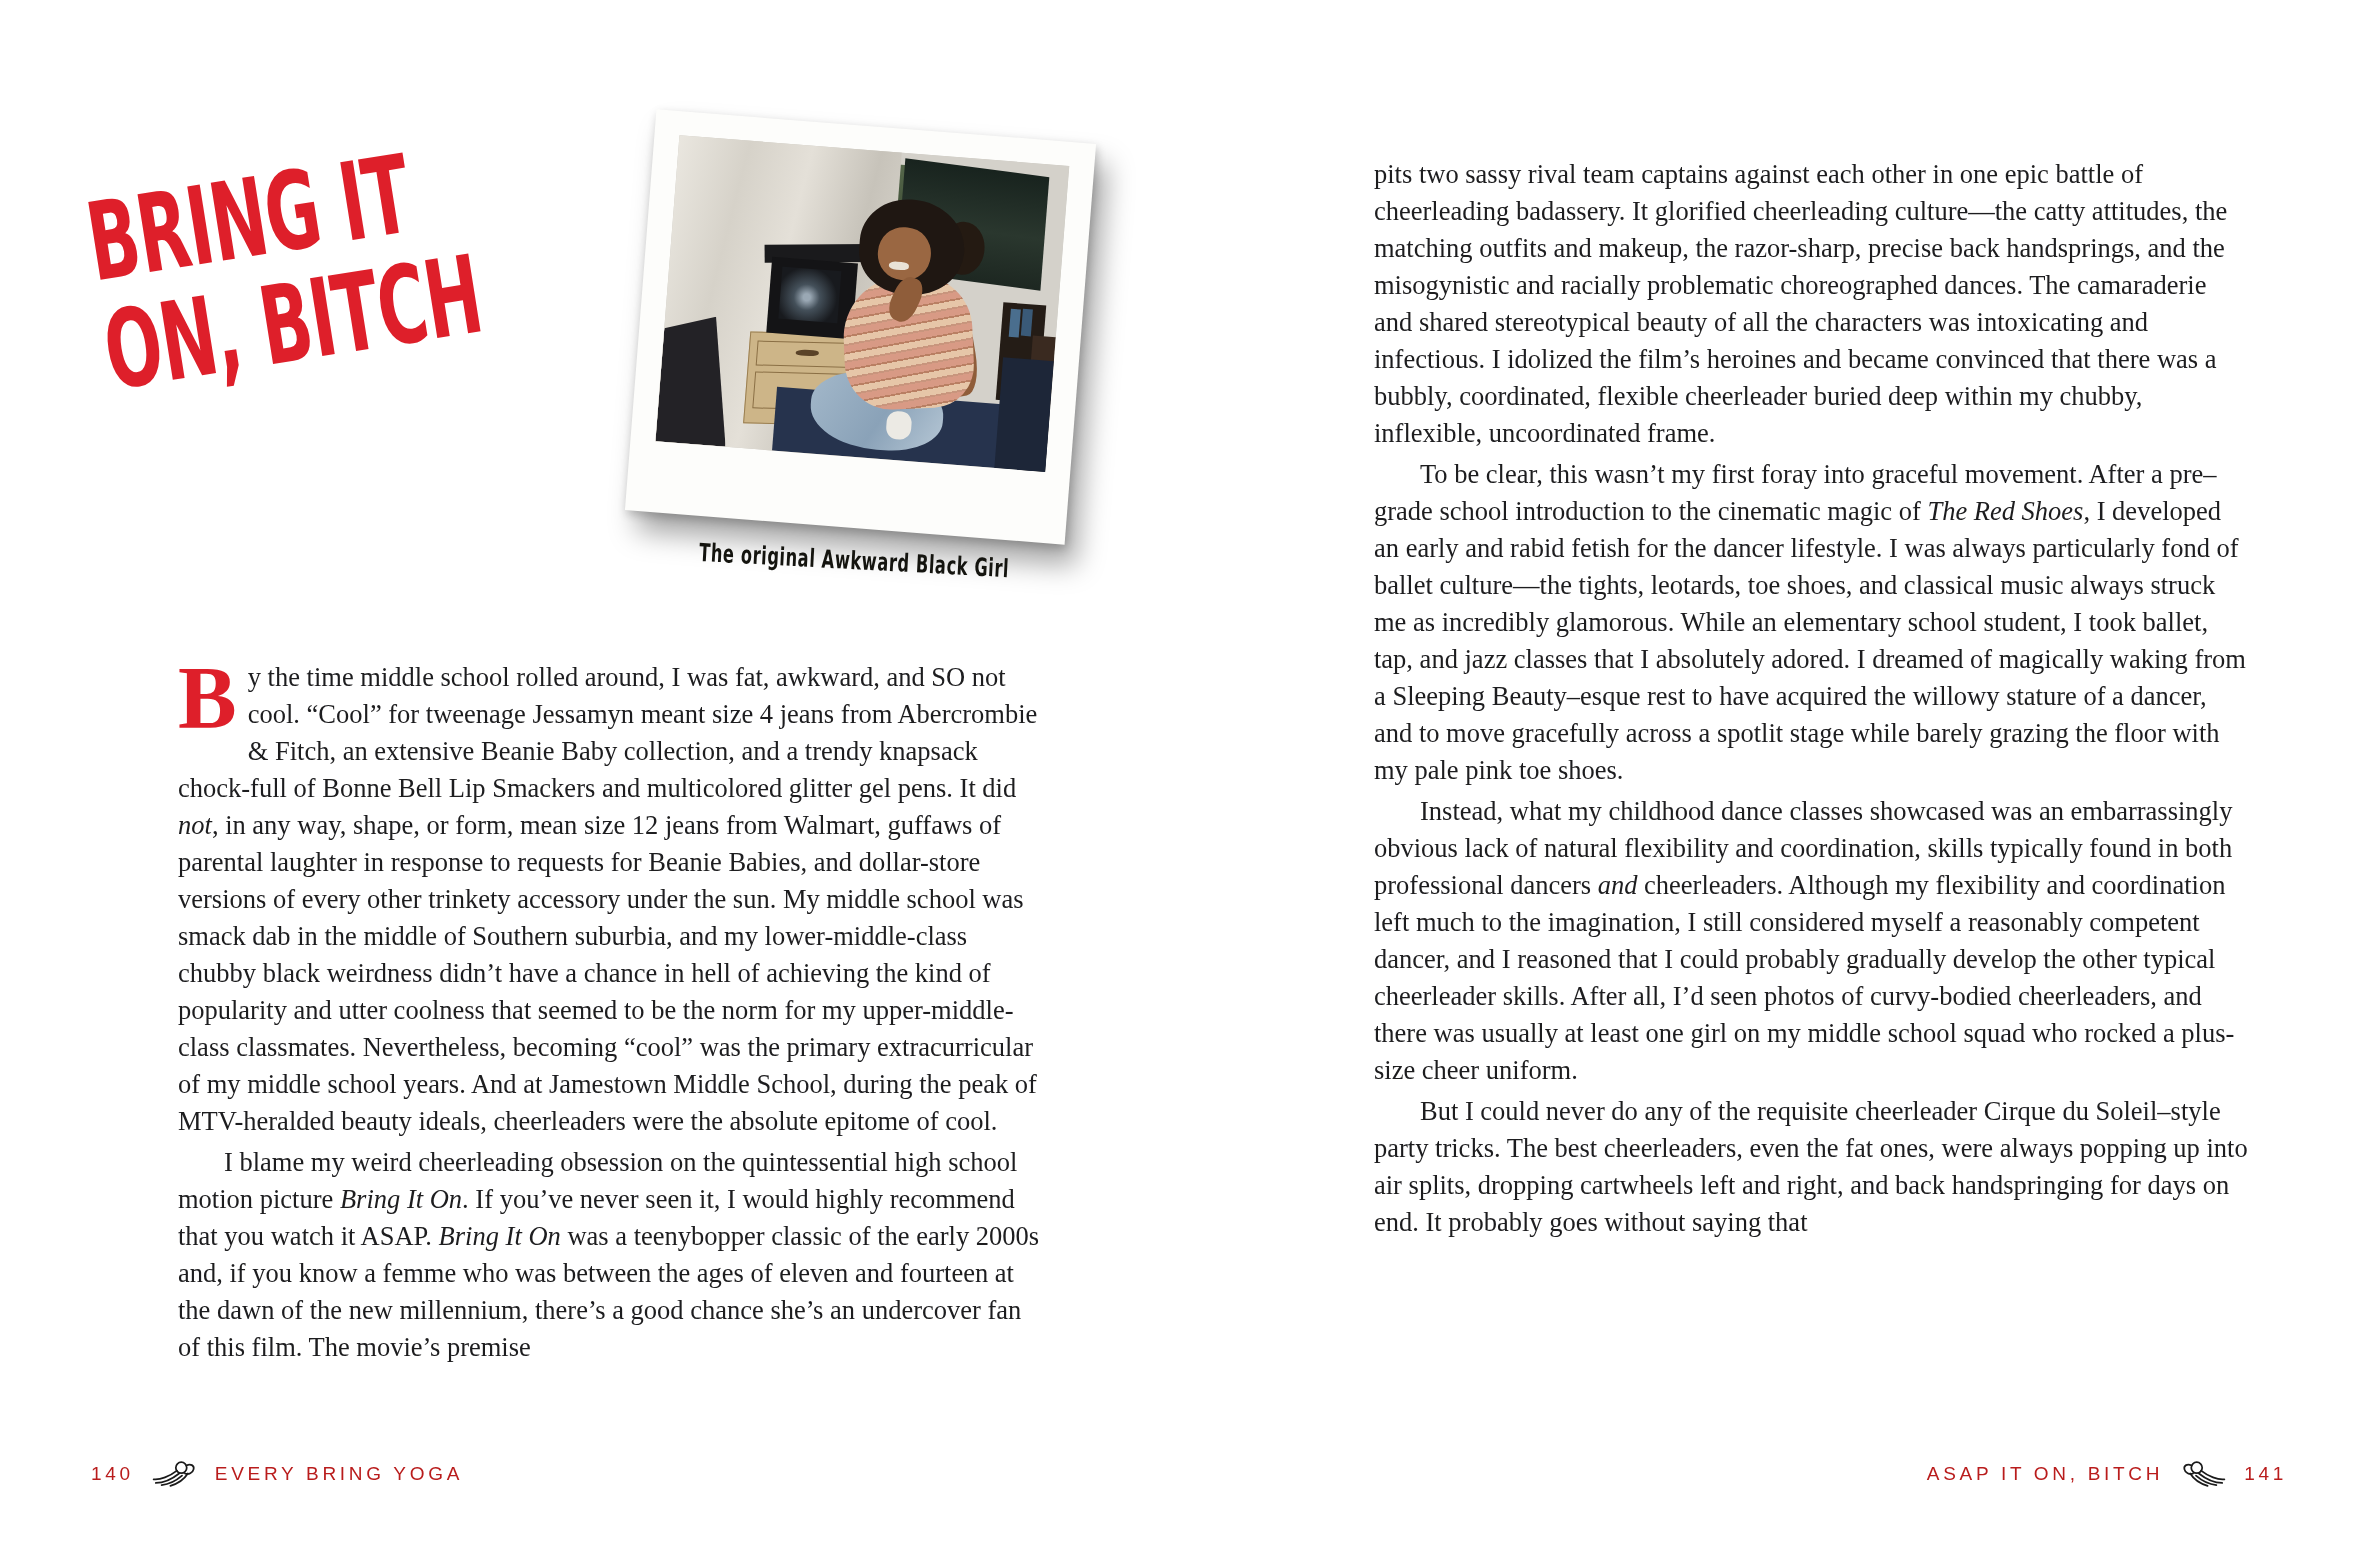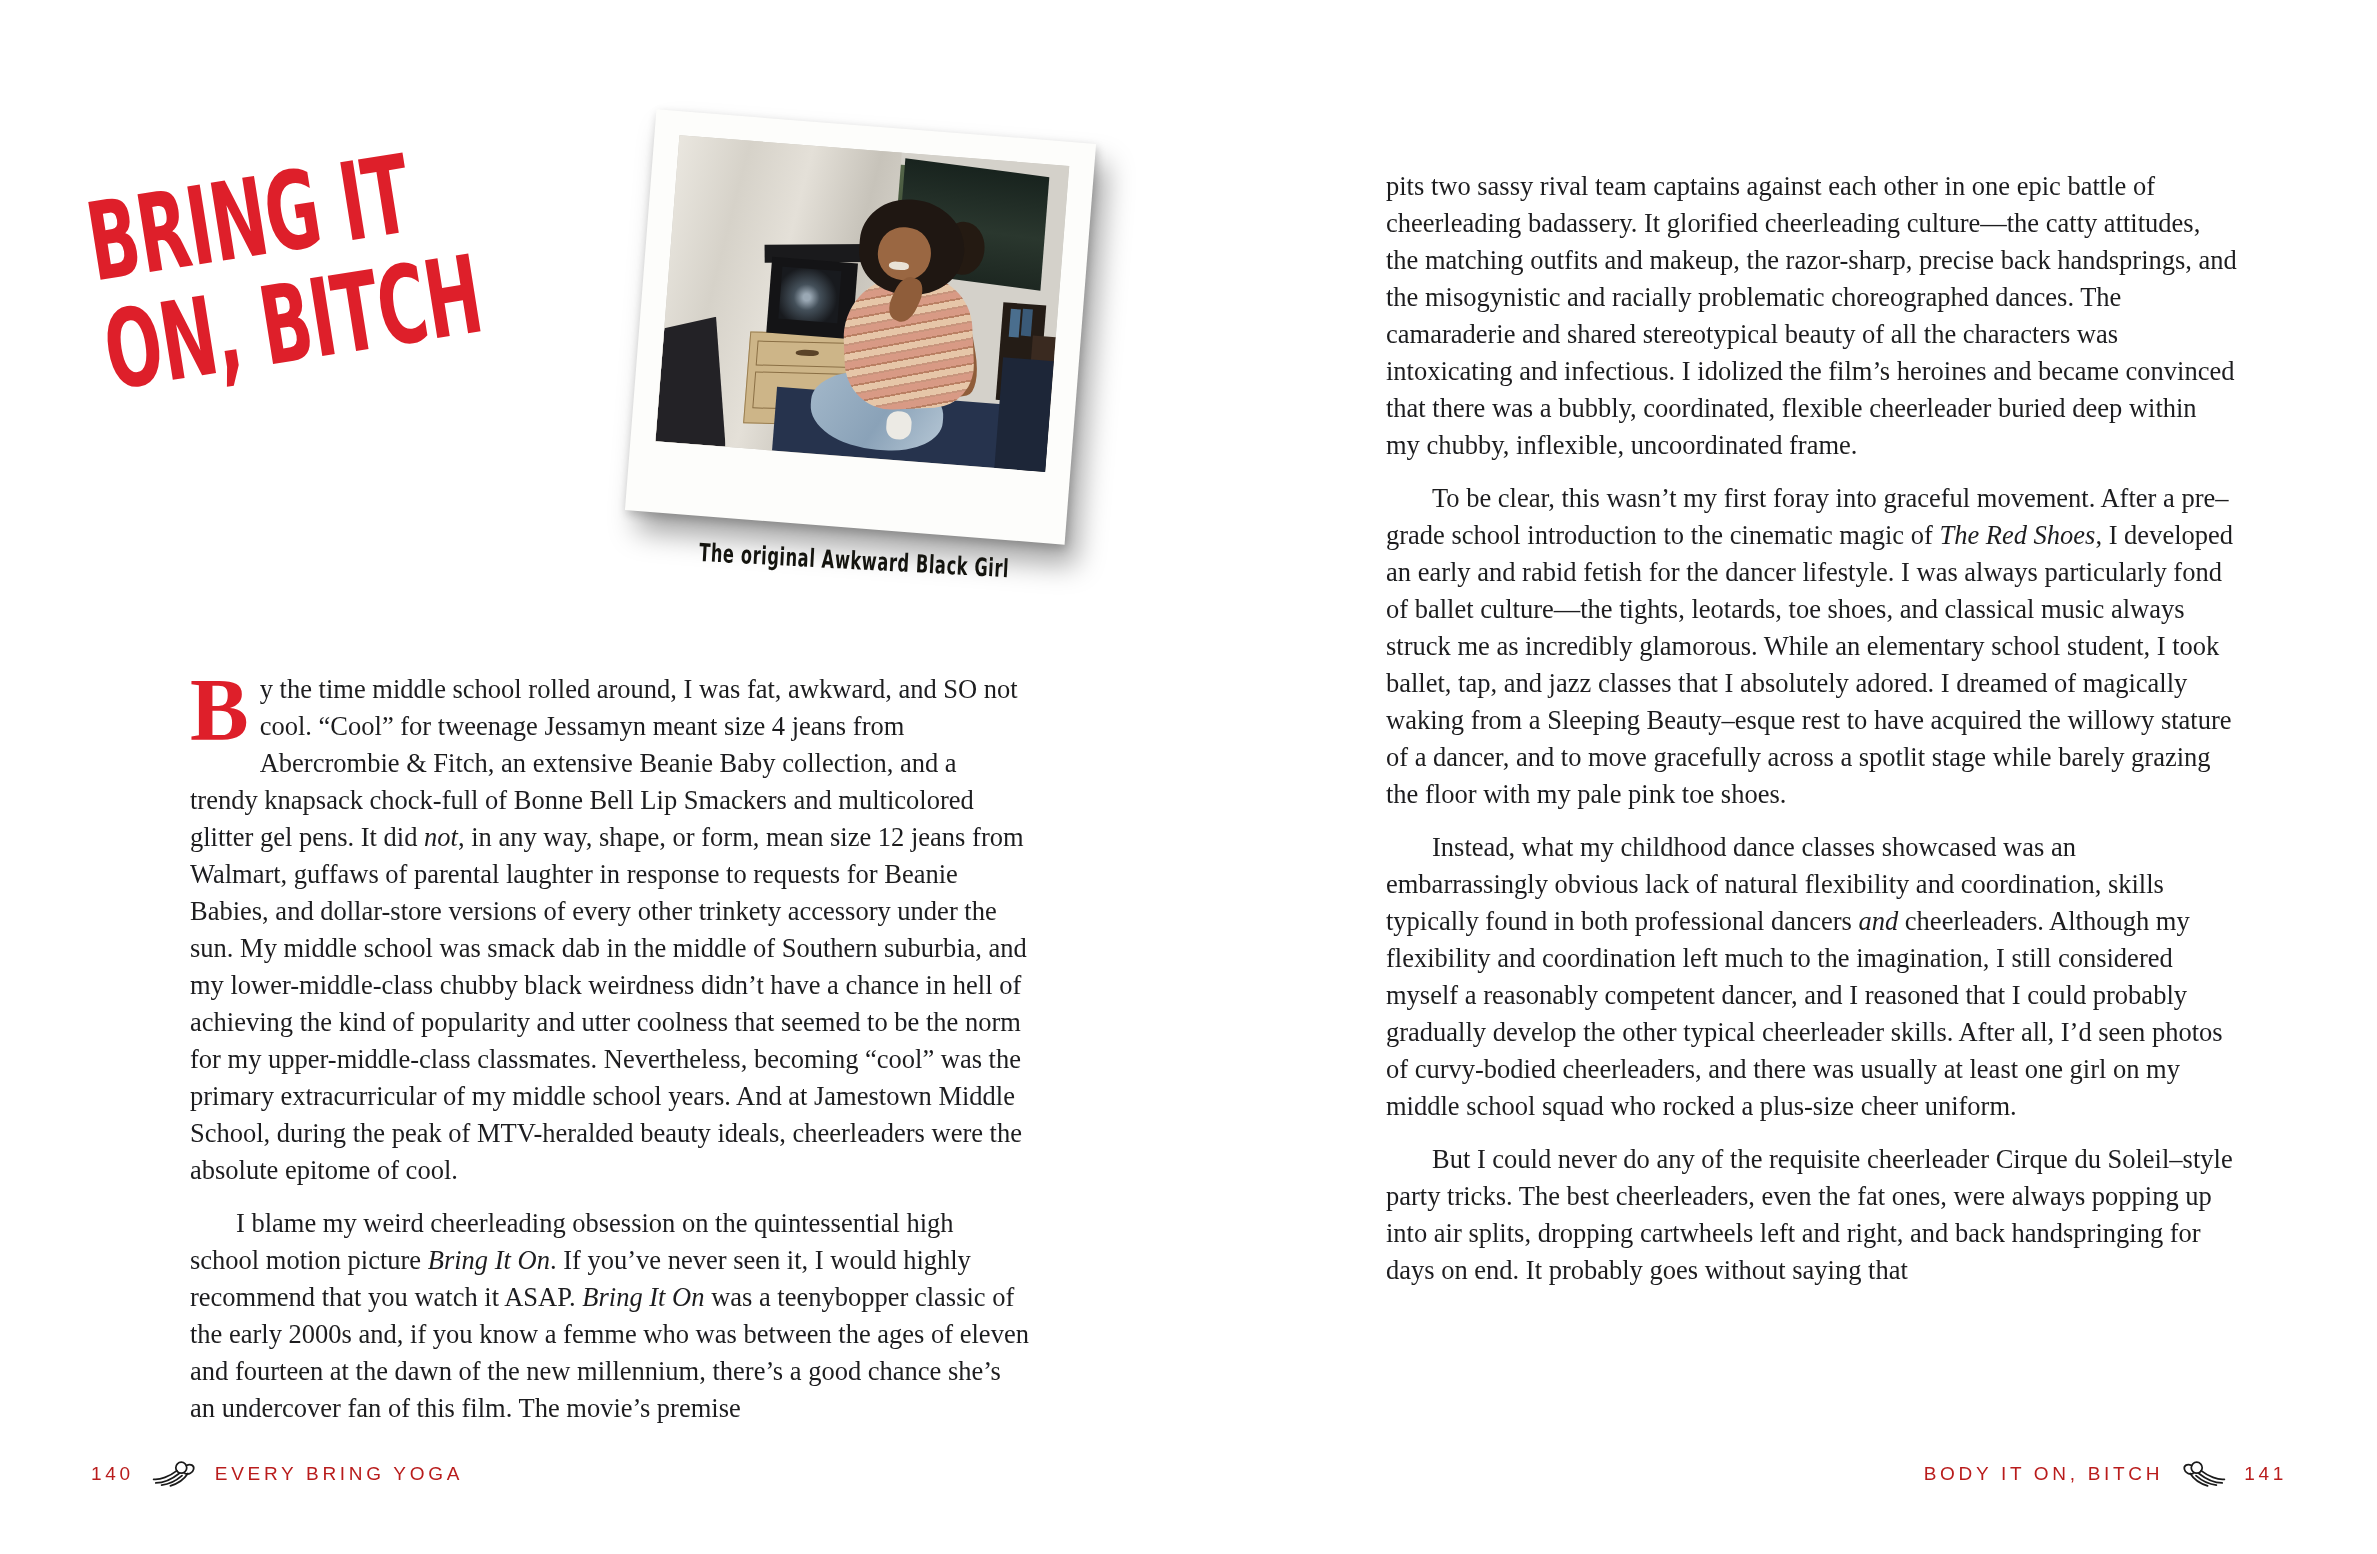--- a/index.html
+++ b/index.html
@@ -55,21 +55,21 @@
   .ph-object{left:58.5%;top:84%;width:6.5%;height:9%;background:#eceae4;border-radius:42%;}
 
   .photo-caption{position:absolute;left:700px;top:538px;transform:rotate(3deg);transform-origin:0 0;color:#14140f;}
   .photo-caption .cap-inner{display:block;transform:scaleX(0.65);transform-origin:0 0;white-space:nowrap;
             font-family:"DejaVu Sans",sans-serif;font-weight:700;font-size:25px;letter-spacing:0.9px;}
 
   
   .body-text{position:absolute;font-size:26.5px;line-height:37px;text-align:left;}
   .left-body{left:174px;top:655px;width:871px;}
   .right-body{left:1370px;top:152px;width:883px;}
-  .body-text p{margin:16px;}
+  .body-text p{margin:4px;}
   .body-text p.indent{text-indent:46px;}
   .body-text em{font-style:italic;}
   .dropcap{float:left;color:#de1f2a;font-family:"Liberation Serif",serif;font-weight:700;
            font-size:88px;line-height:69px;height:71px;margin:3.7px 11px 0 0;}
 
   
   .pq-spacer{float:right;clear:right;width:0;height:263px;}
   .pull-quote{float:right;clear:right;width:430px;margin:5.5px -53px 12.8px 24px;color:#de1f2a;}
   .pq-inner{transform:scaleX(0.75);transform-origin:0 0;width:133%;}
   .pq-line{font-family:"DejaVu Sans",sans-serif;font-weight:700;font-size:40px;line-height:49px;
@@ -161,21 +161,21 @@
       <div class="pq-spacer"></div>
       <div>
           <p><span>pits two sassy rival team captains against each other in one epic battle of cheerleading badassery. It glorified cheerleading culture—the catty attitudes, the matching outfits and makeup, the razor-sharp, precise back handsprings, and the misogynistic and racially problematic choreographed dances. The camaraderie and shared stereotypical beauty of all the characters was intoxicating and infectious. I idolized the film’s heroines and became convinced that there was a bubbly, coordinated, flexible cheerleader buried deep within my chubby, inflexible, uncoordinated frame.</span></p>
           <p class="indent"><span>To be clear, this wasn’t my first foray into graceful movement. After a pre–grade school introduction to the cinematic magic of </span><em>The Red Shoes</em><span>, I developed an early and rabid fetish for the dancer lifestyle. I was always particularly fond of ballet culture—the tights, leotards, toe shoes, and classical music always struck me as incredibly glamorous. While an elementary school student, I took ballet, tap, and jazz classes that I absolutely adored. I dreamed of magically waking from a Sleeping Beauty–esque rest to have acquired the willowy stature of a dancer, and to move gracefully across a spotlit stage while barely grazing the floor with my pale pink toe shoes.</span></p>
           <p class="indent"><span>Instead, what my childhood dance classes showcased was an embarrassingly obvious lack of natural flexibility and coordination, skills typically found in both professional dancers </span><em>and</em><span> cheerleaders. Although my flexibility and coordination left much to the imagination, I still considered myself a reasonably competent dancer, and I reasoned that I could probably gradually develop the other typical cheerleader skills. After all, I’d seen photos of curvy-bodied cheerleaders, and there was usually at least one girl on my middle school squad who rocked a plus-size cheer uniform.</span></p>
           <p class="indent"><span>But I could never do any of the requisite cheerleader Cirque du Soleil–style party tricks. The best cheerleaders, even the fat ones, were always popping up into air splits, dropping cartwheels left and right, and back handspringing for days on end. It probably goes without saying that</span></p>
         </div>
     </div>
 
     <footer class="folio folio-right">
-      <span>BODY IT ON, BITCH</span>
+      <span>ASAP IT ON, BITCH</span>
       <span class="mudra flip">
         <svg viewBox="0 0 66 40" xmlns="http://www.w3.org/2000/svg">
           <g fill="none" stroke="#1a1a1a" stroke-width="2.4" stroke-linecap="round" stroke-linejoin="round">
             <circle cx="43" cy="12" r="7.5"></circle>
             <path d="M50 9 C56 6 61 9 60 14 C59 19 53 22 48 20"></path>
             <path d="M37 16 C27 24 14 29 5 28"></path>
             <path d="M40 20 C30 28 17 33 8 33"></path>
             <path d="M44 23 C36 30 25 35 16 36"></path>
             <path d="M52 20 C47 28 38 34 28 37"></path>
           </g>

